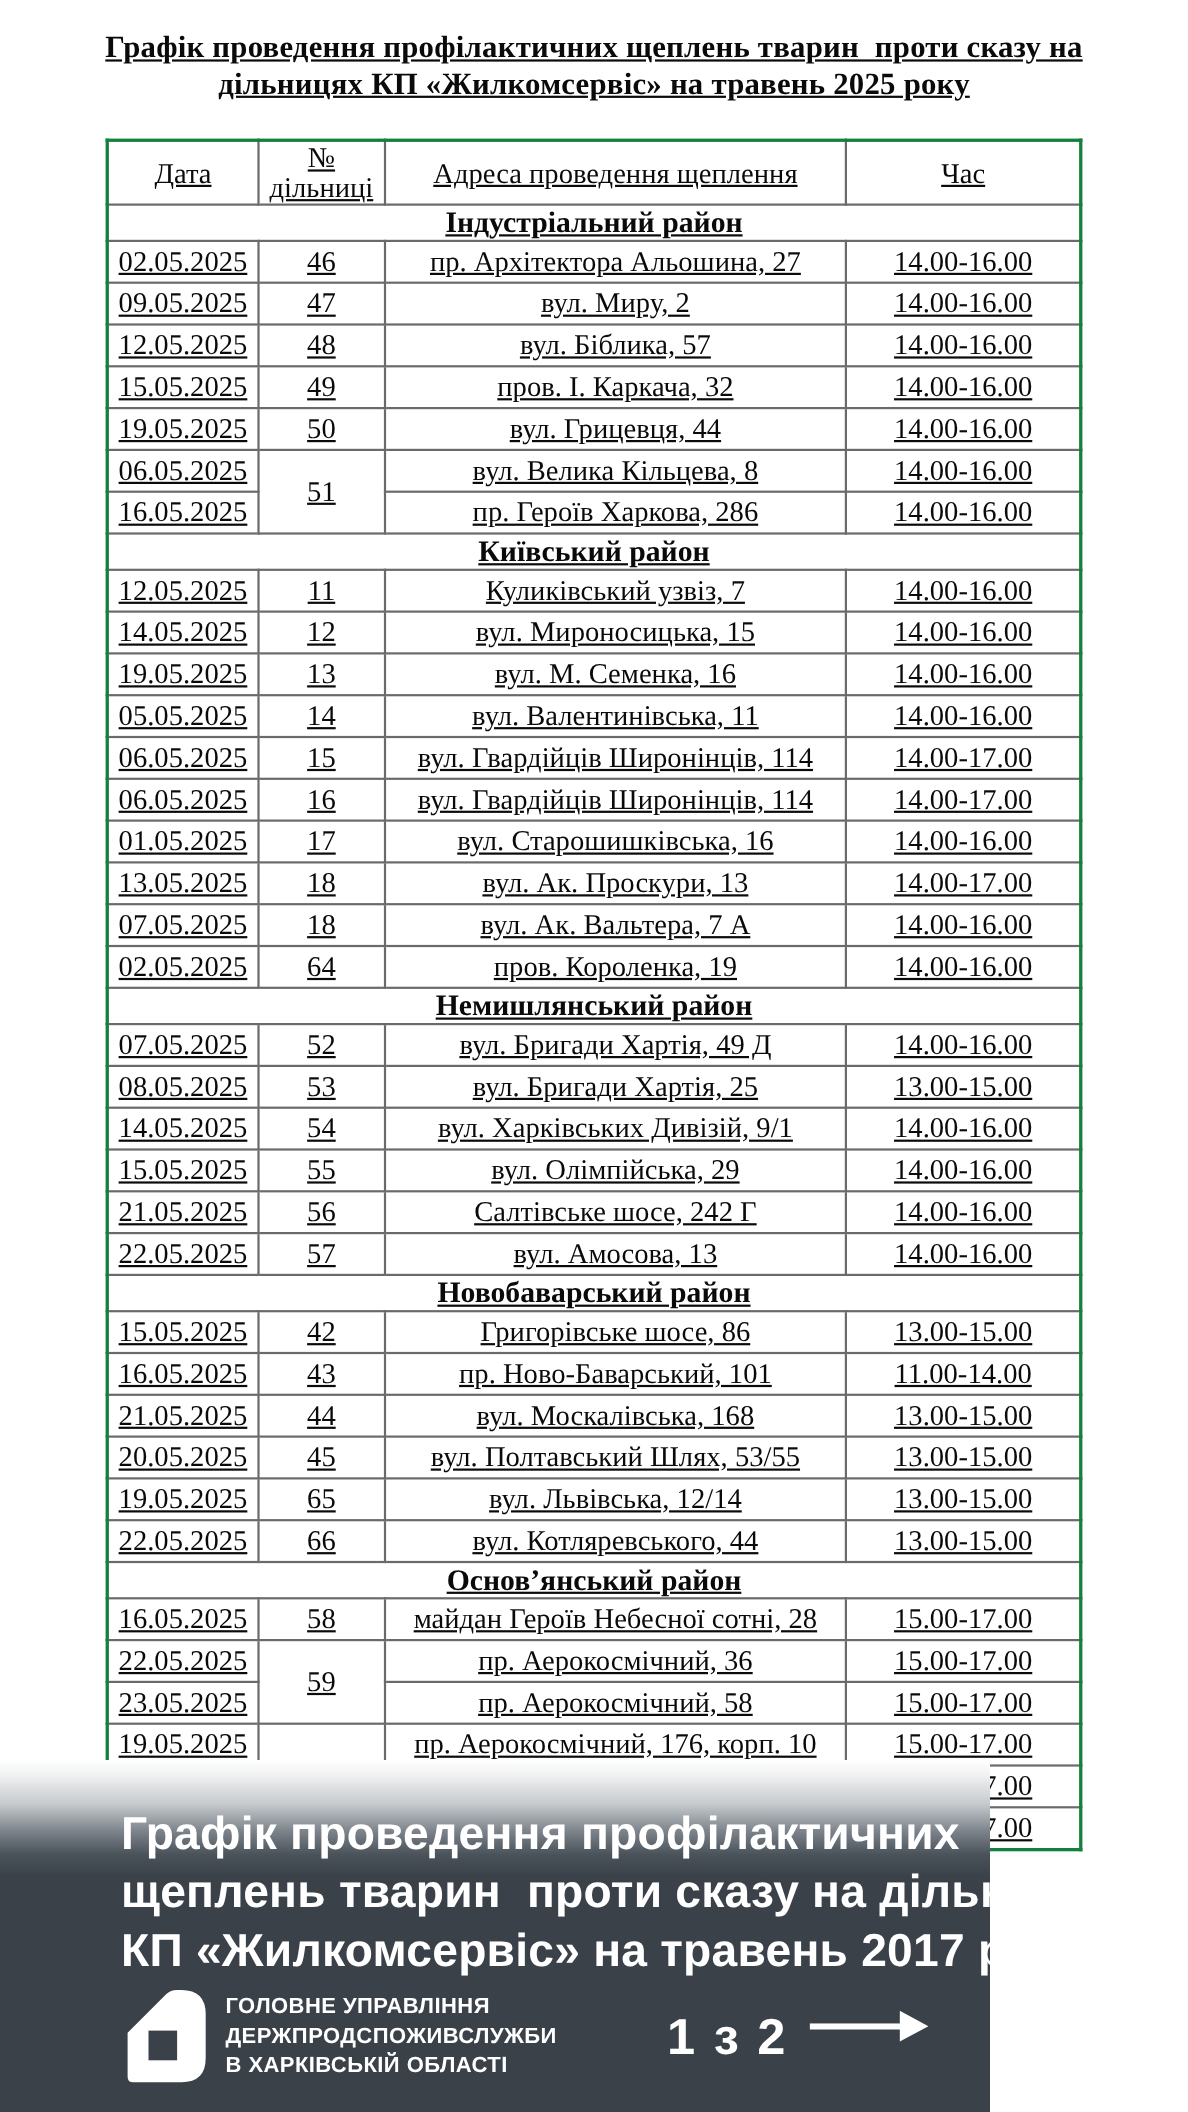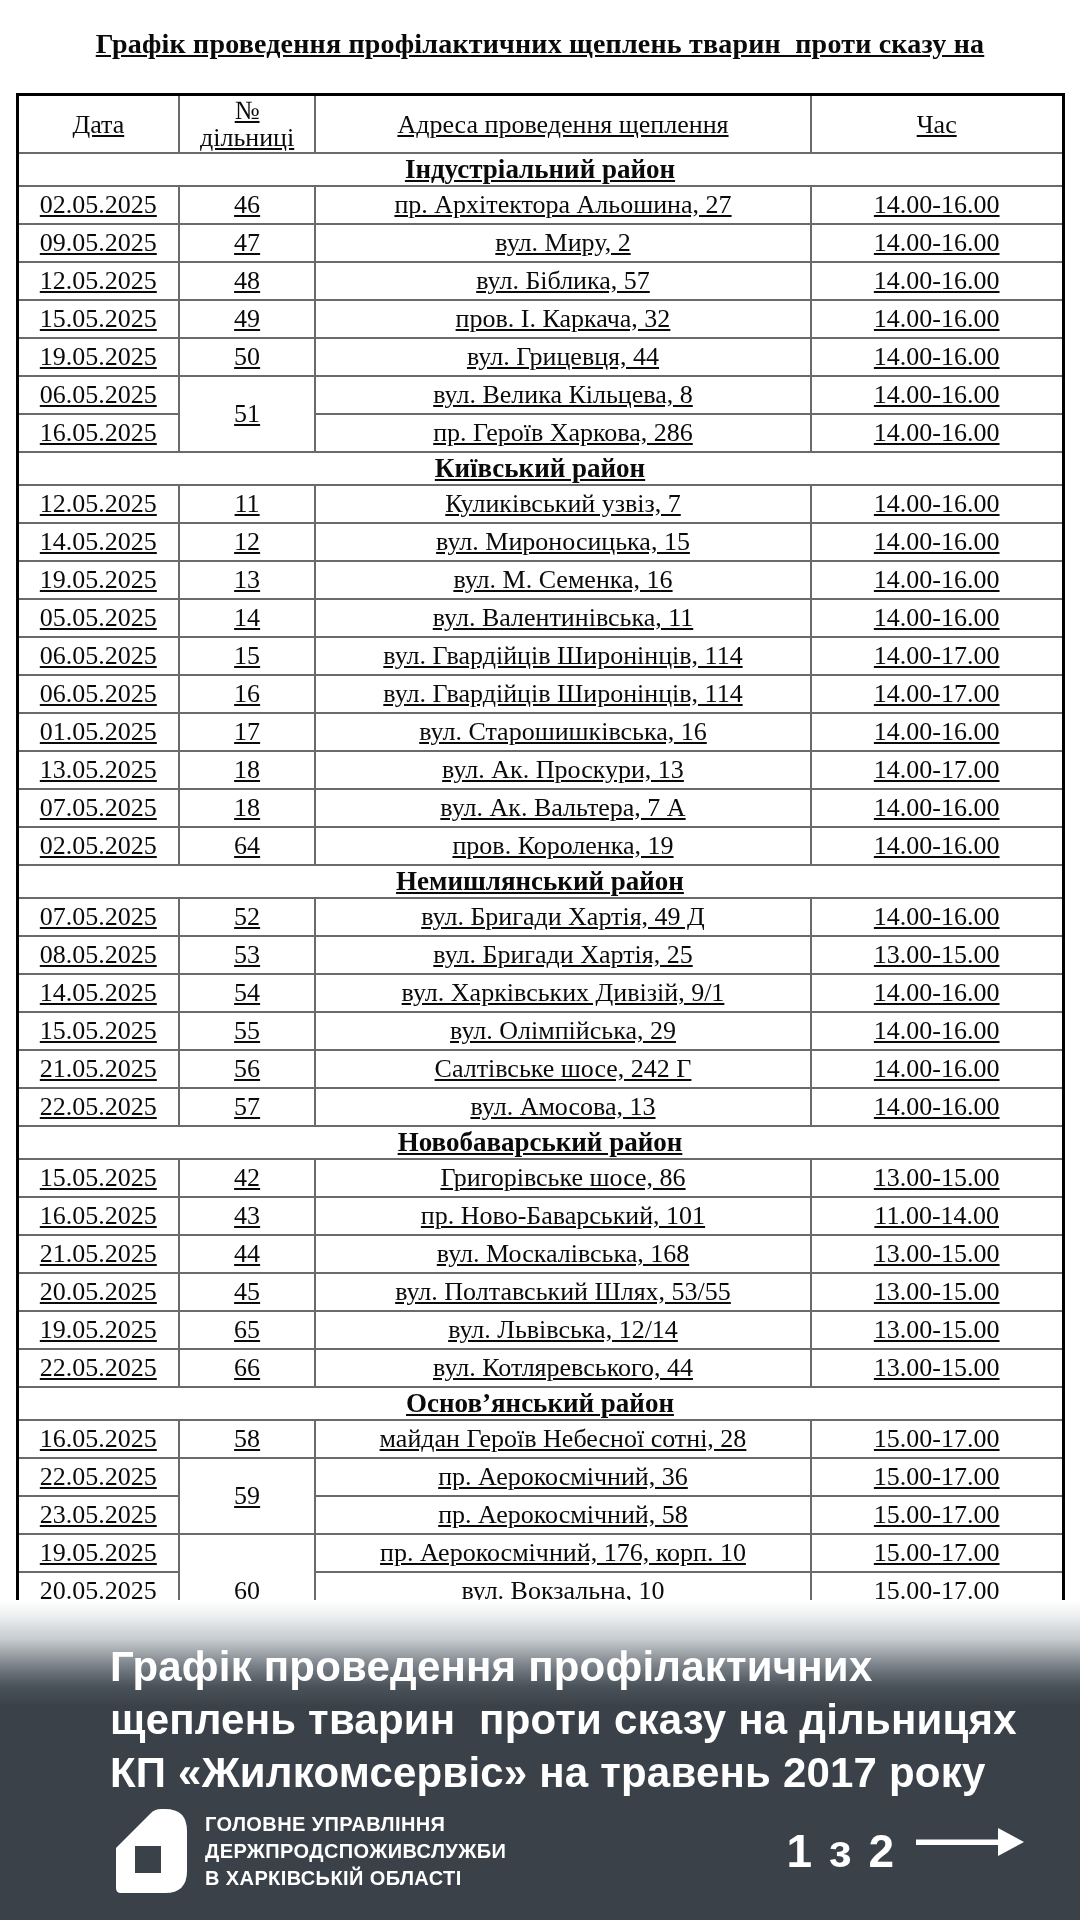--- a/index.html
+++ b/index.html
@@ -21,24 +21,24 @@
     text-align: center;
     font-size: 28px;
     font-weight: bold;
     line-height: 33px;
     letter-spacing: 0.2px;
   }
   .doc-title span { white-space: pre-wrap; }
 
   table.sched {
     border-collapse: collapse;
-    width: 1049px;
+    width: 888px;
     margin: 33px auto 0 auto;
     table-layout: fixed;
-    border: 3px solid #000000;
+    border: 3px solid #15803d;
     font-size: 26px;
   }
   table.sched th, table.sched td {
     border: 2px solid #6a6a6a;
     padding: 0;
     vertical-align: middle;
     text-align: center;
     overflow: hidden;
     white-space: nowrap;
   }
@@ -59,21 +59,21 @@
   }
   tbody td { height: 36px; }
   td.cell-time {
     text-align: left;
     padding-left: 11px;
   }
 
   .footer {
     position: absolute;
     left: 0; bottom: 0;
-    width: 1080px;
+    width: 900px;
     height: 320px;
     background: linear-gradient(180deg,
       #ffffff 0px, #f0f1f2 14px, #c6cacd 40px,
       #7e858c 64px, #4a525a 86px, #3a4149 106px, #3a4149 100%);
     color: #ffffff;
     font-family: "Liberation Sans", sans-serif;
   }
   .footer-title {
     position: absolute;
     left: 110px; top: 40px;
@@ -106,21 +106,21 @@
     font-weight: bold;
     letter-spacing: 2px;
   }
   .arrow-icon { display: block; }
 </style>
 </head>
 <body>
 
 <div class="page">
 
-  <h1 class="doc-title"><span>Графік проведення профілактичних щеплень тварин  проти сказу на</span><br></h1>
+  <h1 class="doc-title"><span>Графік проведення профілактичних щеплень тварин  проти сказу на</span><br><span>дільницях КП «Жилкомсервіс» на травень 2025 року</span></h1>
 
   <table class="sched">
     <colgroup>
       <col class="c-date">
         <col class="c-no">
         <col class="c-addr">
         <col class="c-time">
     </colgroup>
     <thead>
       <tr>

